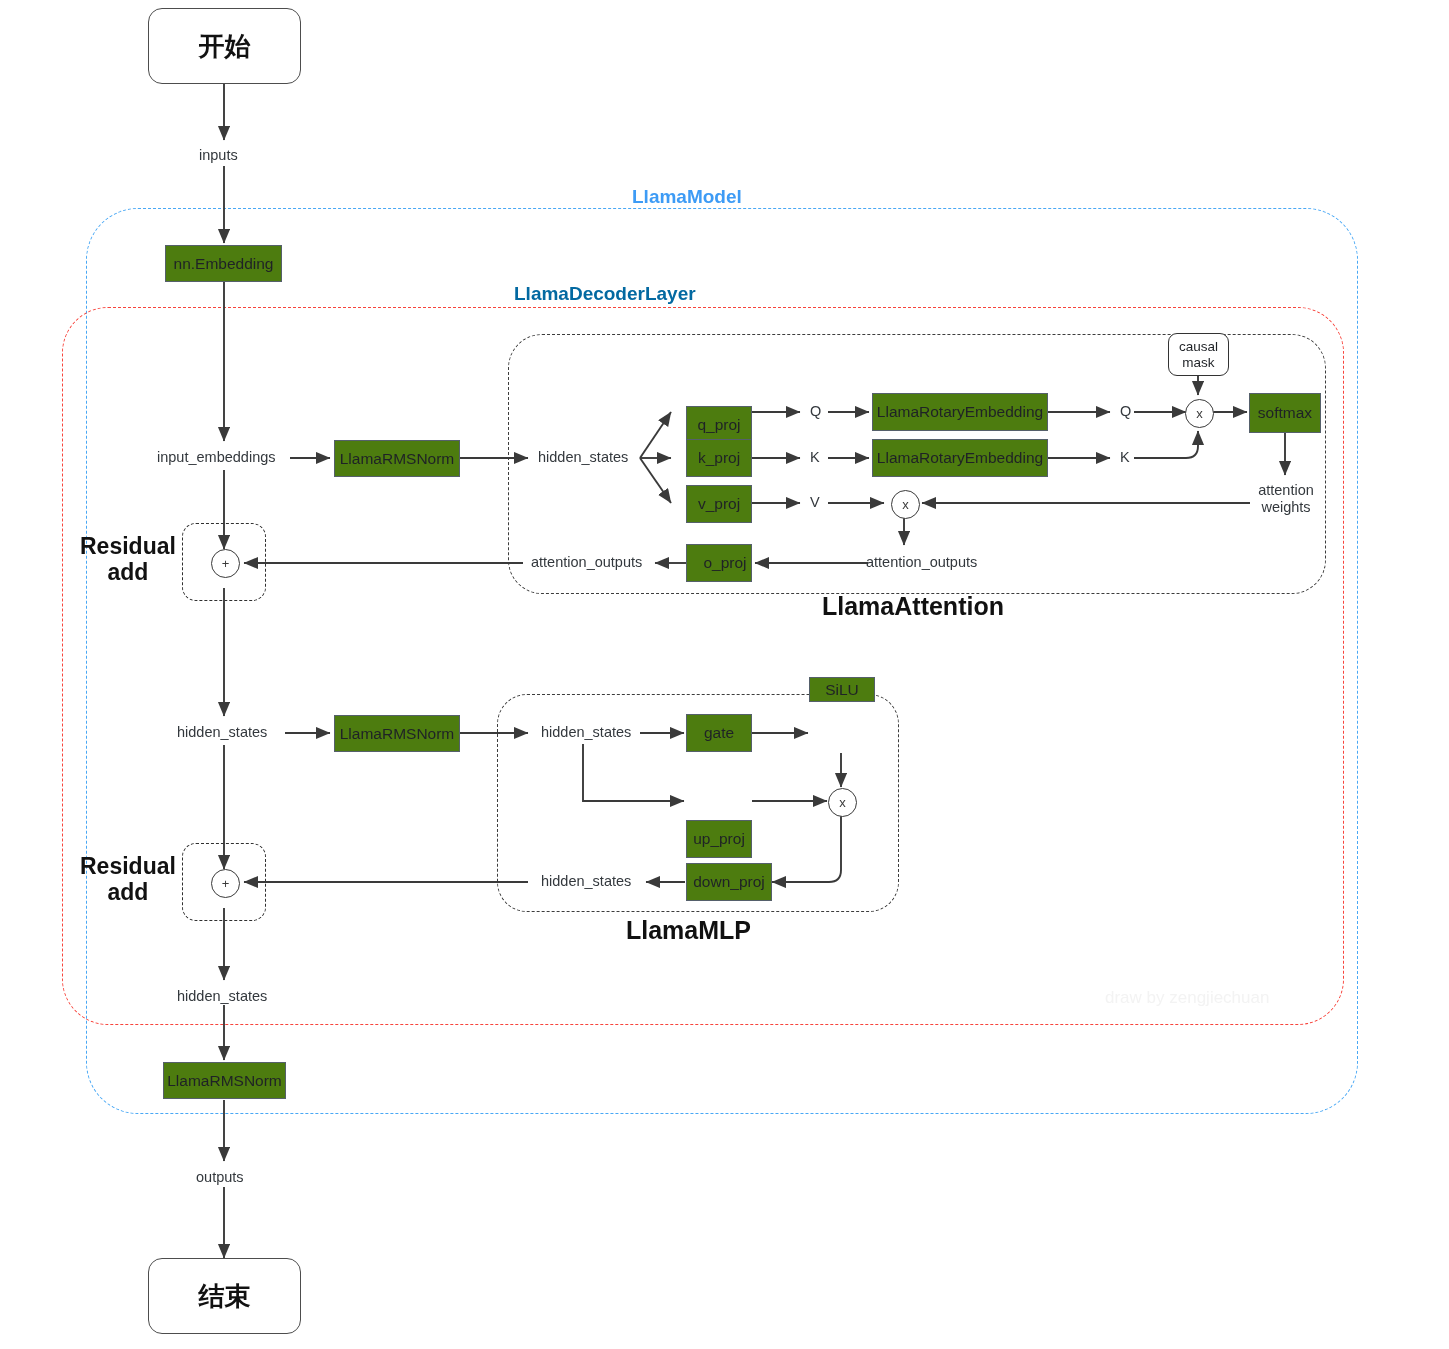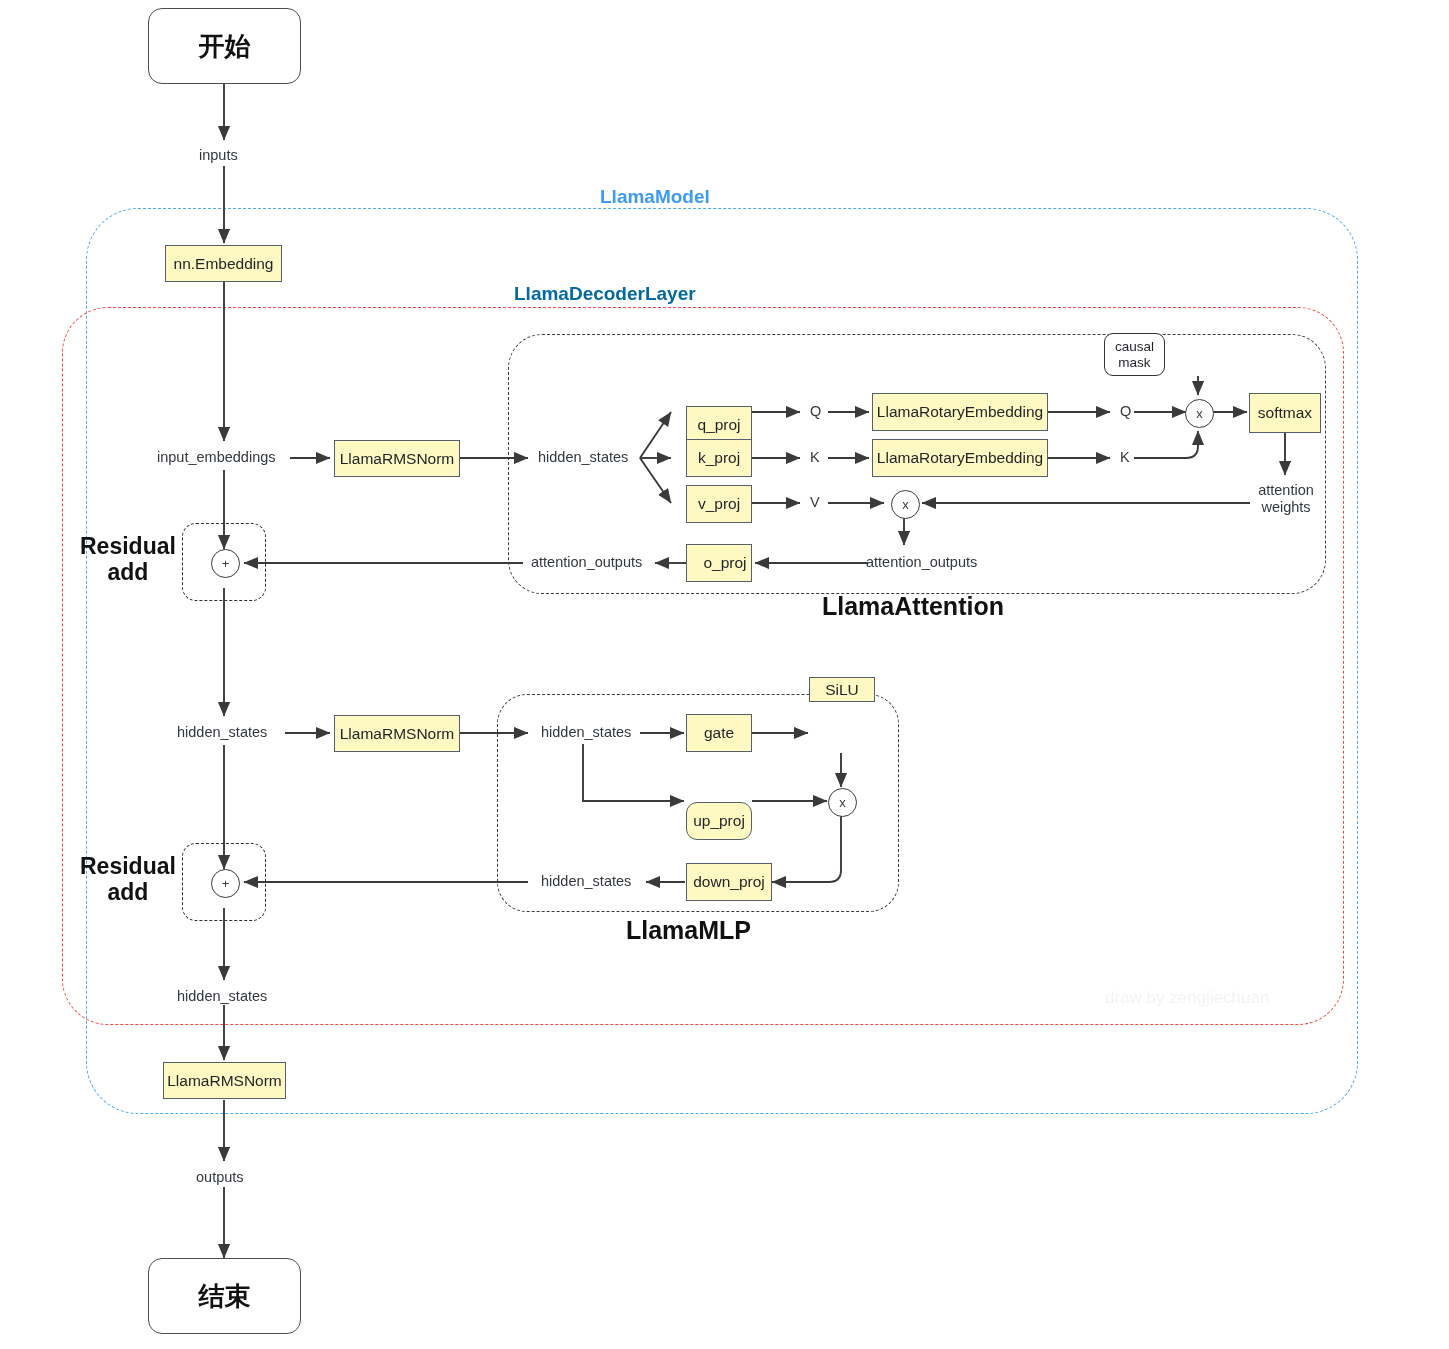--- a/index.html
+++ b/index.html
@@ -3,21 +3,21 @@
 <meta charset="utf-8">
 <style>
   html,body{margin:0;padding:0;background:#ffffff;}
   body{font-family:"Liberation Sans","DejaVu Sans",sans-serif;}
   #stage{position:relative;width:1449px;height:1349px;background:#fff;overflow:hidden;}
   svg.layer{position:absolute;left:0;top:0;width:1449px;height:1349px;pointer-events:none;}
 
   .node{position:absolute;box-sizing:border-box;display:flex;align-items:center;justify-content:center;}
 
   .blue-box{
-    background:#fef9c3;border:1.6px solid #55606b;color:#1f2226;
+    background:#4d7c0f;border:1.6px solid #55606b;color:#1f2226;
     font-size:15.5px;line-height:1.1;white-space:nowrap;
   }
   .term-box{
     background:#ffffff;border:1.8px solid #4d4d4d;border-radius:14px;
     font-size:26px;font-weight:bold;color:#111;
   }
   .mini-round{
     background:#ffffff;border:1.5px solid #333;border-radius:9px;
     font-size:13.5px;color:#1f2226;line-height:1.15;text-align:center;
   }
@@ -150,21 +150,21 @@
       <path d="M224,908 L224,980" marker-end="url(#ah)"></path>
 
       <path d="M224,1005 L224,1060" marker-end="url(#ah)"></path>
 
       <path d="M224,1100 L224,1161" marker-end="url(#ah)"></path>
 
       <path d="M224,1187 L224,1258" marker-end="url(#ah)"></path>
     </g>
   </svg>
 
-  <div class="group-title gt-model" style="left:600px;top:186px;">LlamaModel</div>
+  <div class="group-title gt-model" style="left:632px;top:186px;">LlamaModel</div>
 
   <div class="group-title gt-decoder" style="left:514px;top:283px;">LlamaDecoderLayer</div>
 
   <div class="group-title gt-sub" style="left:822px;top:592px;">LlamaAttention</div>
 
   <div class="group-title gt-sub" style="left:626px;top:916px;">LlamaMLP</div>
 
   <div class="node term-box" style="left:148px;top:8px;width:153px;height:76px;font-family:Liberation Mono, monospace;">开始</div>
 
   <div class="node term-box" style="left:148px;top:1258px;width:153px;height:76px;">结束</div>
@@ -180,31 +180,31 @@
   <div class="node blue-box" style="left:686px;top:406px;width:66px;height:38px;">q_proj</div>
   <div class="node blue-box" style="left:686px;top:439px;width:66px;height:38px;">k_proj</div>
   <div class="node blue-box" style="left:686px;top:485px;width:66px;height:38px;">v_proj</div>
   <div class="node blue-box" style="left:686px;top:544px;width:66px;height:38px;padding-left:12px;">o_proj</div>
 
   <div class="node blue-box" style="left:872px;top:393px;width:176px;height:38px;">LlamaRotaryEmbedding</div>
   <div class="node blue-box" style="left:872px;top:439px;width:176px;height:38px;">LlamaRotaryEmbedding</div>
 
   <div class="node blue-box" style="left:1249px;top:393px;width:72px;height:40px;">softmax</div>
 
-  <div class="node mini-round" style="left:1104px;top:333px;width:61px;height:43px;flex-direction:column;">
+  <div class="node mini-round" style="left:1168px;top:333px;width:61px;height:43px;flex-direction:column;">
     <span>causal</span>
     <span>mask</span>
   </div>
 
   <div class="op-circle" style="left:1185px;top:399px;">x</div>
   <div class="op-circle" style="left:891px;top:490px;">x</div>
 
   <div class="node blue-box" style="left:686px;top:714px;width:66px;height:38px;">gate</div>
   <div class="node blue-box" style="left:809px;top:677px;width:66px;height:25px;">SiLU</div>
-  <div class="node blue-box" style="left:686px;top:802px;width:66px;height:38px;border-radius:11px;">up_proj</div>
+  <div class="node blue-box" style="left:686px;top:820px;width:66px;height:38px;">up_proj</div>
   <div class="node blue-box" style="left:686px;top:863px;width:86px;height:38px;">down_proj</div>
 
   <div class="op-circle" style="left:828px;top:788px;">x</div>
 
   <div class="op-circle" style="left:211px;top:549px;">+</div>
   <div class="op-circle" style="left:211px;top:869px;">+</div>
 
   <div class="residual-label" style="left:80px;top:534px;">
     <div>Residual</div>
     <div>add</div>

